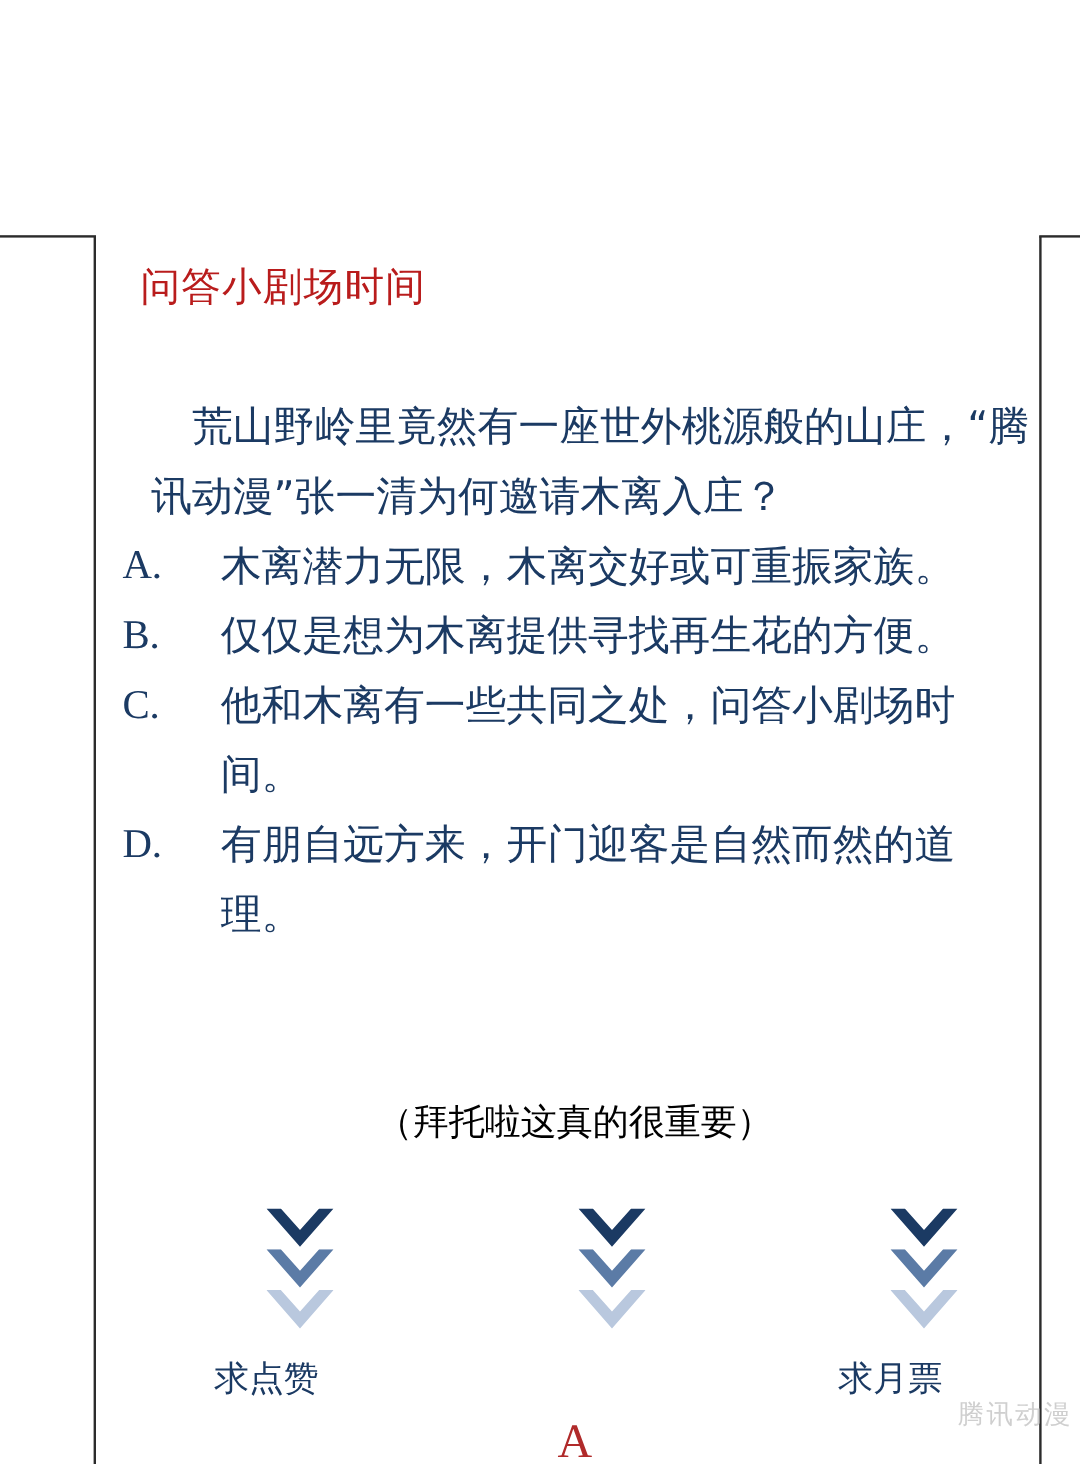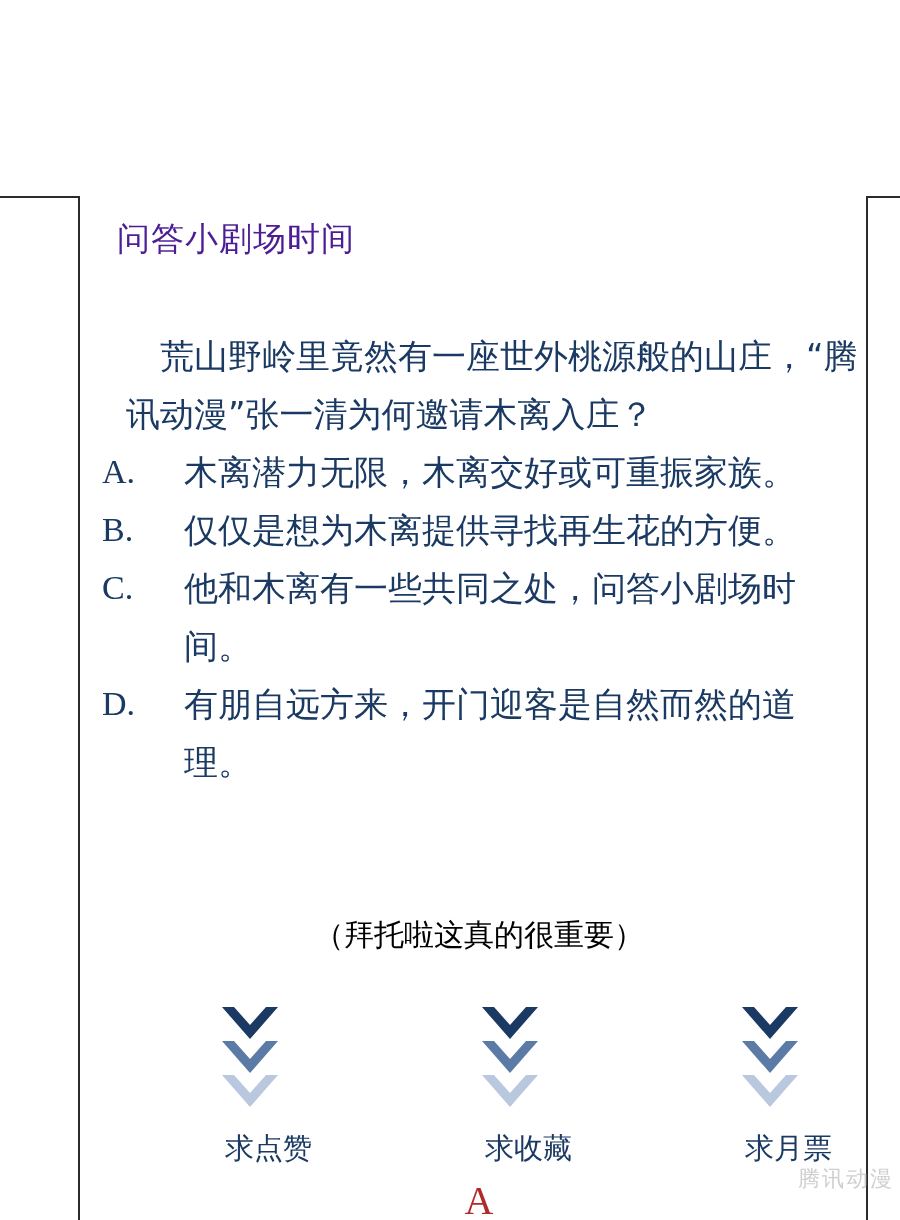--- a/index.html
+++ b/index.html
@@ -64,21 +64,21 @@
     top: 197px;
     width: 774px;
     height: 1023px;
   }
 
   .heading {
     position: absolute;
     left: 25px;
     top: 20px;
     font-size: 33px;
-    color: #4c1d95;
+    color: #b91c1c;
     letter-spacing: 1px;
     font-family: "DejaVu Sans", "Liberation Sans", sans-serif;
   }
 
   .question-block {
     position: absolute;
     left: 10px;
     top: 130px;
     width: 760px;
     color: #1b3a63;
@@ -125,21 +125,21 @@
   .cta-row {
     position: absolute;
     left: 40px;
     top: 810px;
     width: 700px;
     display: flex;
     justify-content: space-between;
   }
   .cta {
     width: 180px;
-    text-align: right;
+    text-align: center;
   }
   .arrows {
     height: 110px;
     position: relative;
   }
   .chev {
     position: absolute;
     left: 50%;
     transform: translateX(-50%);
     width: 0;
@@ -247,21 +247,20 @@
             <svg width="56" height="34" viewBox="0 0 56 34">
                 <polygon points="0,0 12,0 28,18 44,0 56,0 28,32" fill="#5b7ba6"></polygon>
               </svg>
           </span>
           <span class="chev" style="top:68px;">
             <svg width="56" height="34" viewBox="0 0 56 34">
                 <polygon points="0,0 12,0 28,18 44,0 56,0 28,32" fill="#b9c8de"></polygon>
               </svg>
           </span>
         </div>
-        <div class="cta-label">求收藏</div>
       </div>
 
       <div class="cta">
         <div class="arrows">
           <span class="chev" style="top:0px;">
             <svg width="56" height="34" viewBox="0 0 56 34">
                 <polygon points="0,0 12,0 28,18 44,0 56,0 28,32" fill="#1b3a63"></polygon>
               </svg>
           </span>
           <span class="chev" style="top:34px;">

